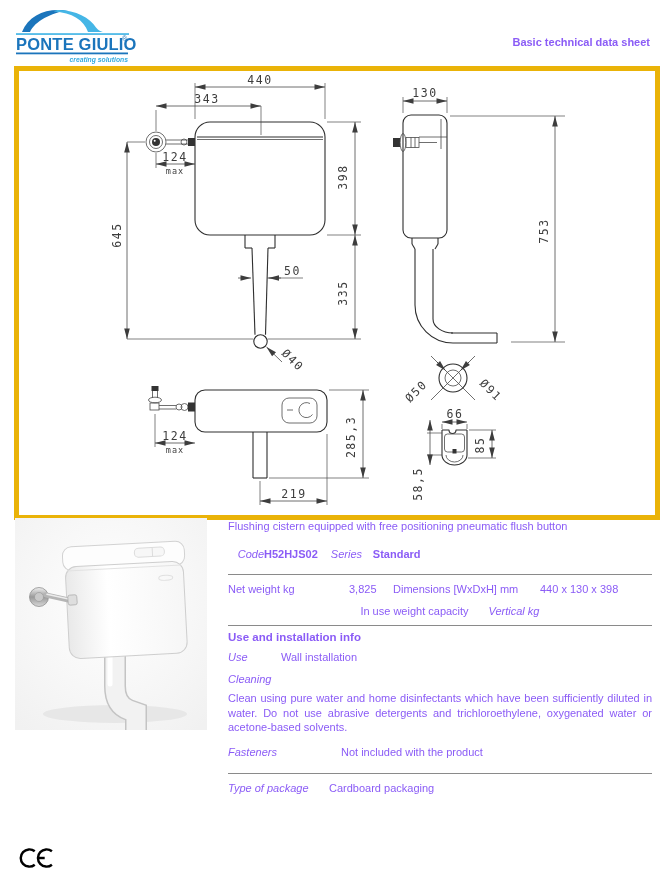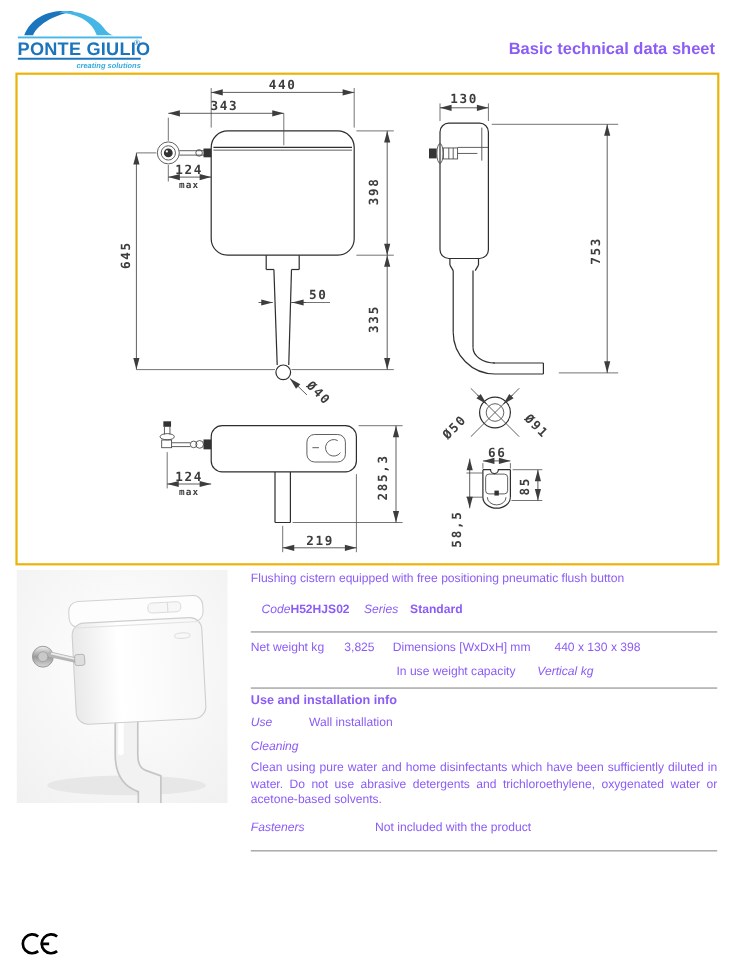--- a/index.html
+++ b/index.html
@@ -1,40 +1,40 @@
 <!DOCTYPE html>
 <html><head>
 <meta charset="utf-8">
 <style>
   html,body{margin:0;padding:0;background:#fff;}
   .page{position:relative;width:664px;height:885px;background:#fff;overflow:hidden;
         font-family:"Liberation Sans",sans-serif;color:#8b5cf6;}
   .logo{position:absolute;left:16px;top:8px;}
-  .sheet-title{position:absolute;right:14px;top:36px;font-size:15px;font-weight:bold;}
-  .drawing-box{position:absolute;left:14px;top:66px;width:636px;height:444px;border:2px solid #eab308;font-weight:bold;}
+  .sheet-title{position:absolute;right:14px;top:36px;font-size:11px;font-weight:bold;}
+  .drawing-box{position:absolute;left:14px;top:66px;width:636px;height:444px;border:5px solid #eab308;}
   .drawing-box svg{display:block;}
   .out{stroke:#2e2e2e;stroke-width:1.1;fill:none;stroke-linejoin:round;}
   .thin{stroke:#4a4a4a;stroke-width:0.8;fill:none;}
   .dim{stroke:#3d3d3d;stroke-width:0.75;fill:none;marker-start:url(#ar);marker-end:url(#ar);}
   .dime{stroke:#3d3d3d;stroke-width:0.75;fill:none;marker-end:url(#ar);}
   .ext{stroke:#4a4a4a;stroke-width:0.7;fill:none;}
   .dk{fill:#333;}
   .dt{font-family:"DejaVu Sans Mono",monospace;font-size:11.5px;fill:#3d3d3d;letter-spacing:1.5px;}
   .dts{font-family:"DejaVu Sans Mono",monospace;font-size:8.5px;fill:#3d3d3d;letter-spacing:1px;}
   .photo{position:absolute;left:15px;top:518px;width:192px;height:212px;}
   .info{position:absolute;left:228px;top:516px;width:424px;font-size:11px;line-height:13px;}
   .rule{border-top:1px solid #8a8a8a;height:0;}
   .it{font-style:italic;}
   .b{font-weight:bold;}
   .lbl{display:inline-block;white-space:nowrap;}
   .desc{padding-top:4px;}
   .code-row{margin-top:15px;}
   .code-row .w1{width:36px;text-align:right;} .code-row .v1{margin-right:13px;} .code-row .w2{width:42px;}
   .r1{margin-top:13px;} .net-row{margin-top:8px;}
-  .net-row .w1{width:85px;} .net-row .w2{width:44px;} .net-row .w3{width:147px;}
+  .net-row .w1{width:85px;} .net-row .w2{width:44px;margin-left:36px;} .net-row .w3{width:147px;}
   .cap-row{margin-top:9px;text-align:center;} .cap-row .w1{width:148px;}
   .r2{margin-top:7px;}
   .h1{margin-top:5px;font-size:11.5px;font-weight:bold;}
   .use-row{margin-top:7px;} .use-row .w1{width:53px;}
   .clean-lbl{margin-top:9px;}
   .clean-p{margin-top:5px;line-height:14.5px;text-align:justify;}
   .fast-row{margin-top:11px;} .fast-row .w1{width:113px;font-style:italic;}
   .note-p{margin-top:11px;line-height:15px;font-style:italic;}
   .r3{margin-top:14px;}
   .h2{margin-top:6px;font-size:11.5px;font-weight:bold;}
@@ -329,20 +329,23 @@
     <div class="clean-p">Clean using pure water and home disinfectants which have been sufficiently diluted in water. Do not use abrasive detergents and trichloroethylene, oxygenated water or acetone-based solvents.</div>
 
     <div class="fast-row">
       <span class="lbl it w1">Fasteners</span><span>Not included with the product</span>
     </div>
 
 
     <div class="rule r3"></div>
 
 
+    <div class="type-row">
+      <span class="lbl it w1">Type of package</span><span>Cardboard packaging</span>
+    </div>
 
 
   </div>
 
   <div class="ce">
     <svg width="38" height="24" viewBox="0 0 42 26">
       <path d="M18.5,5.6 A9.5,9.5 0 1 0 18.5,20.4" fill="none" stroke="#000" stroke-width="2.7"></path>
       <path d="M37.5,5.6 A9.5,9.5 0 1 0 37.5,20.4" fill="none" stroke="#000" stroke-width="2.7"></path>
       <line x1="21" y1="13" x2="29.5" y2="13" stroke="#000" stroke-width="2.7"></line>
     </svg>

